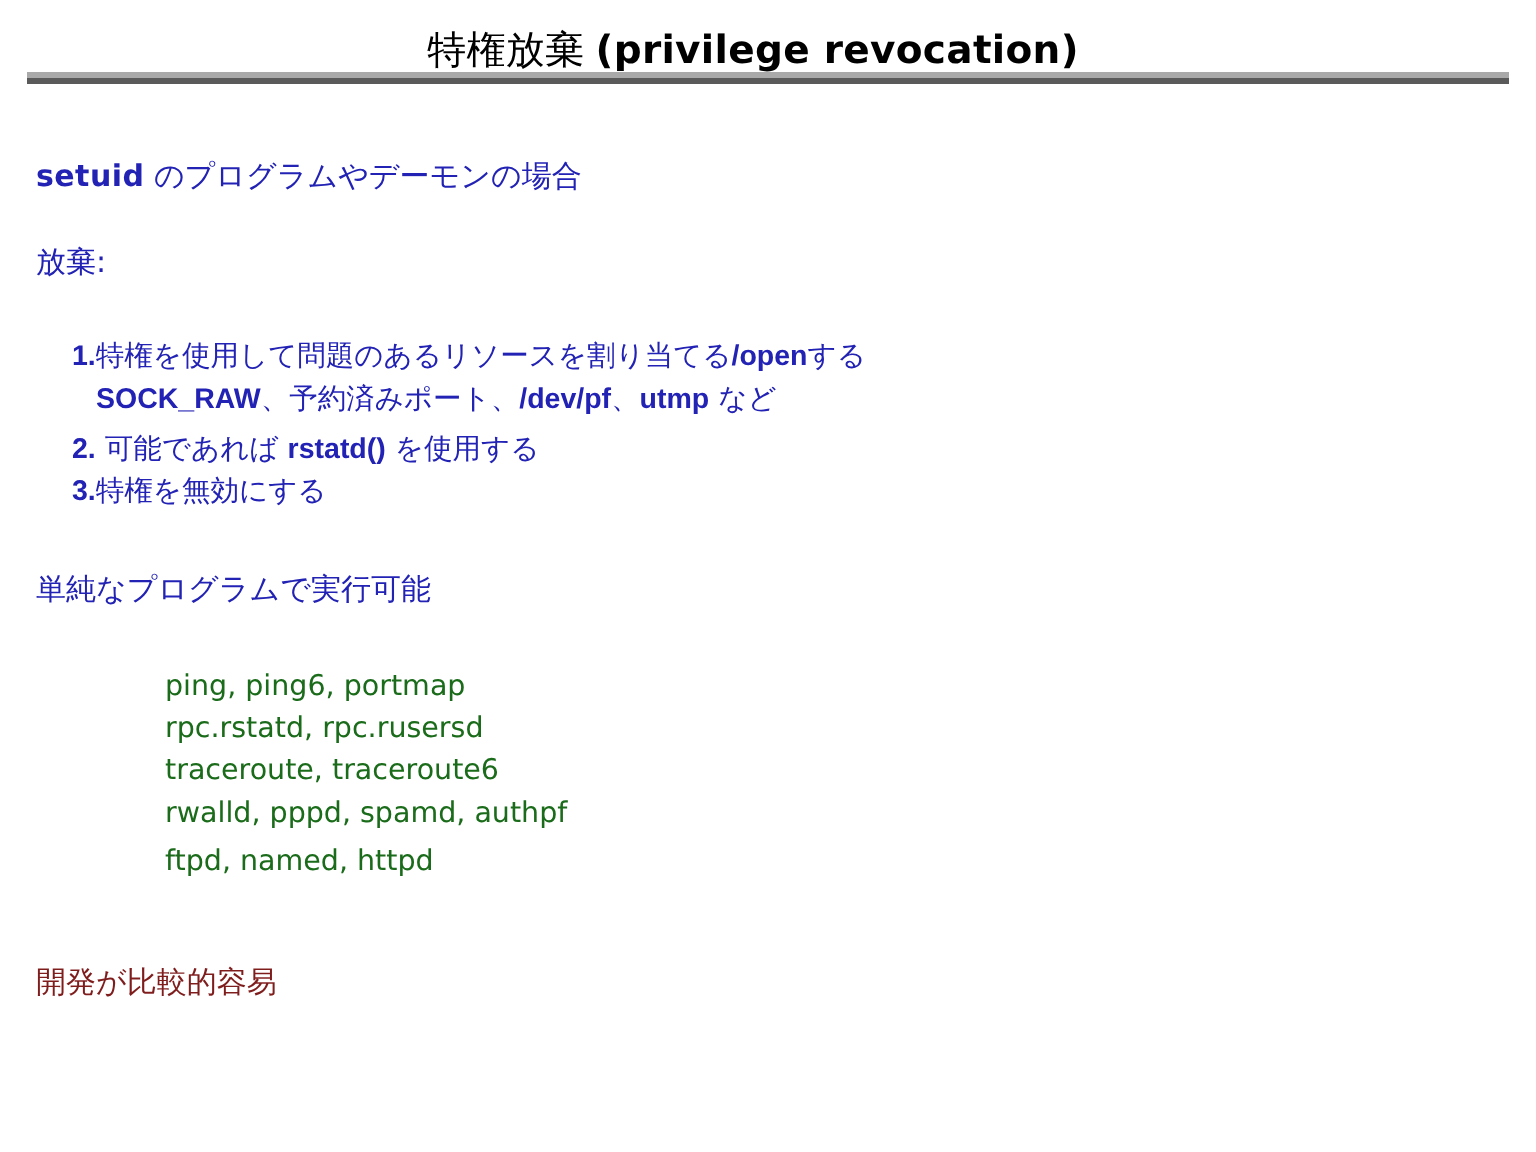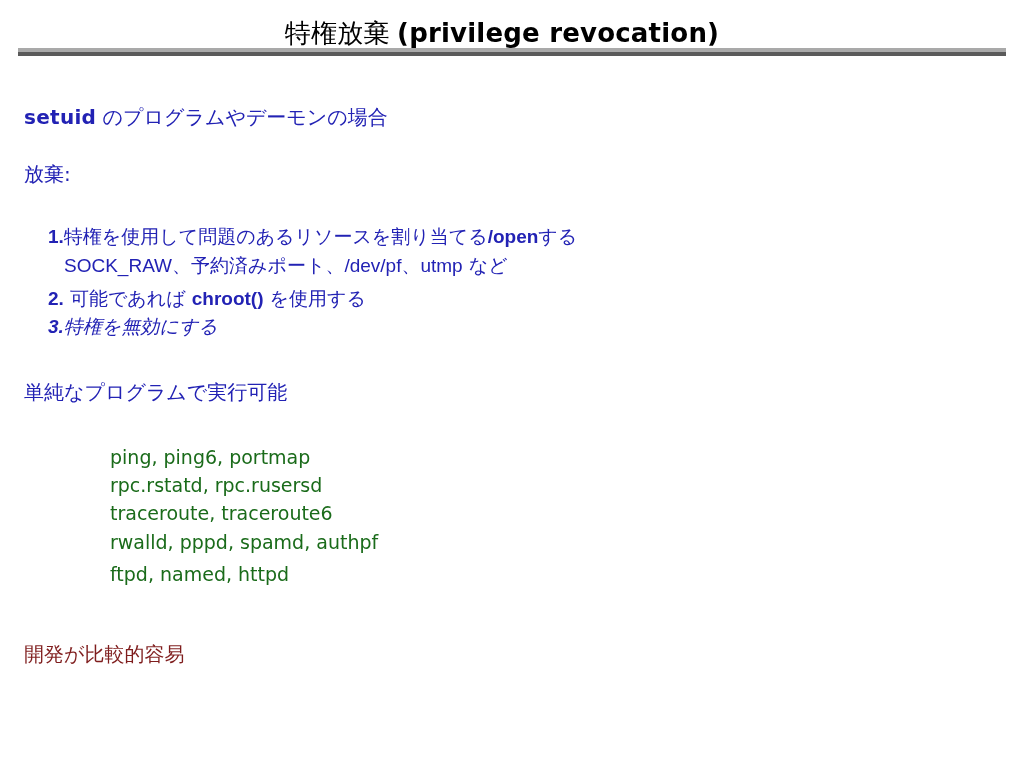--- a/index.html
+++ b/index.html
@@ -101,21 +101,21 @@
   .list-item .code {
     font-weight: bold;
     font-family: "Liberation Sans", "DejaVu Sans", sans-serif;
   }
 
   .sub-line {
     left: 64px;
     font-size: 19px;
   }
   .sub-line .code {
-    font-weight: normal;
+    font-weight: bold;
     font-family: "Liberation Sans", "DejaVu Sans", sans-serif;
   }
 
   .prog-line {
     left: 62px;
     font-size: 19px;
     font-family: "DejaVu Sans", "Liberation Sans", sans-serif;
     margin-left: 48px;
   }
 
@@ -146,24 +146,24 @@
 
   <div class="line list-item blue" style="top:224px;">
     <span class="num">1.</span><span>特権を使用して問題のあるリソースを割り当てる</span><span class="code">/open</span><span>する</span>
   </div>
 
   <div class="line sub-line blue" style="top:253px;">
     <span class="code">SOCK_RAW</span><span>、予約済みポート、</span><span class="code">/dev/pf</span><span>、</span><span class="code">utmp</span><span> など</span>
   </div>
 
   <div class="line list-item blue" style="top:286px;">
-    <span class="num">2.</span><span> 可能であれば </span><span class="code">chroot()</span><span> を使用する</span>
+    <span class="num">2.</span><span> 可能であれば </span><span class="code">rstatd()</span><span> を使用する</span>
   </div>
 
-  <div class="line list-item blue" style="top:314px;font-style:italic;">
+  <div class="line list-item blue" style="top:314px;">
     <span class="num">3.</span><span>特権を無効にする</span>
   </div>
 
   <div class="line lead-line blue" style="top:379px;">単純なプログラムで実行可能</div>
 
   <div class="line prog-line green" style="top:446px;">ping, ping6, portmap</div>
   <div class="line prog-line green" style="top:474px;">rpc.rstatd, rpc.rusersd</div>
   <div class="line prog-line green" style="top:502px;">traceroute, traceroute6</div>
   <div class="line prog-line green" style="top:531px;">rwalld, pppd, spamd, authpf</div>
   <div class="line prog-line green" style="top:563px;text-align:center;">ftpd, named, httpd</div>

